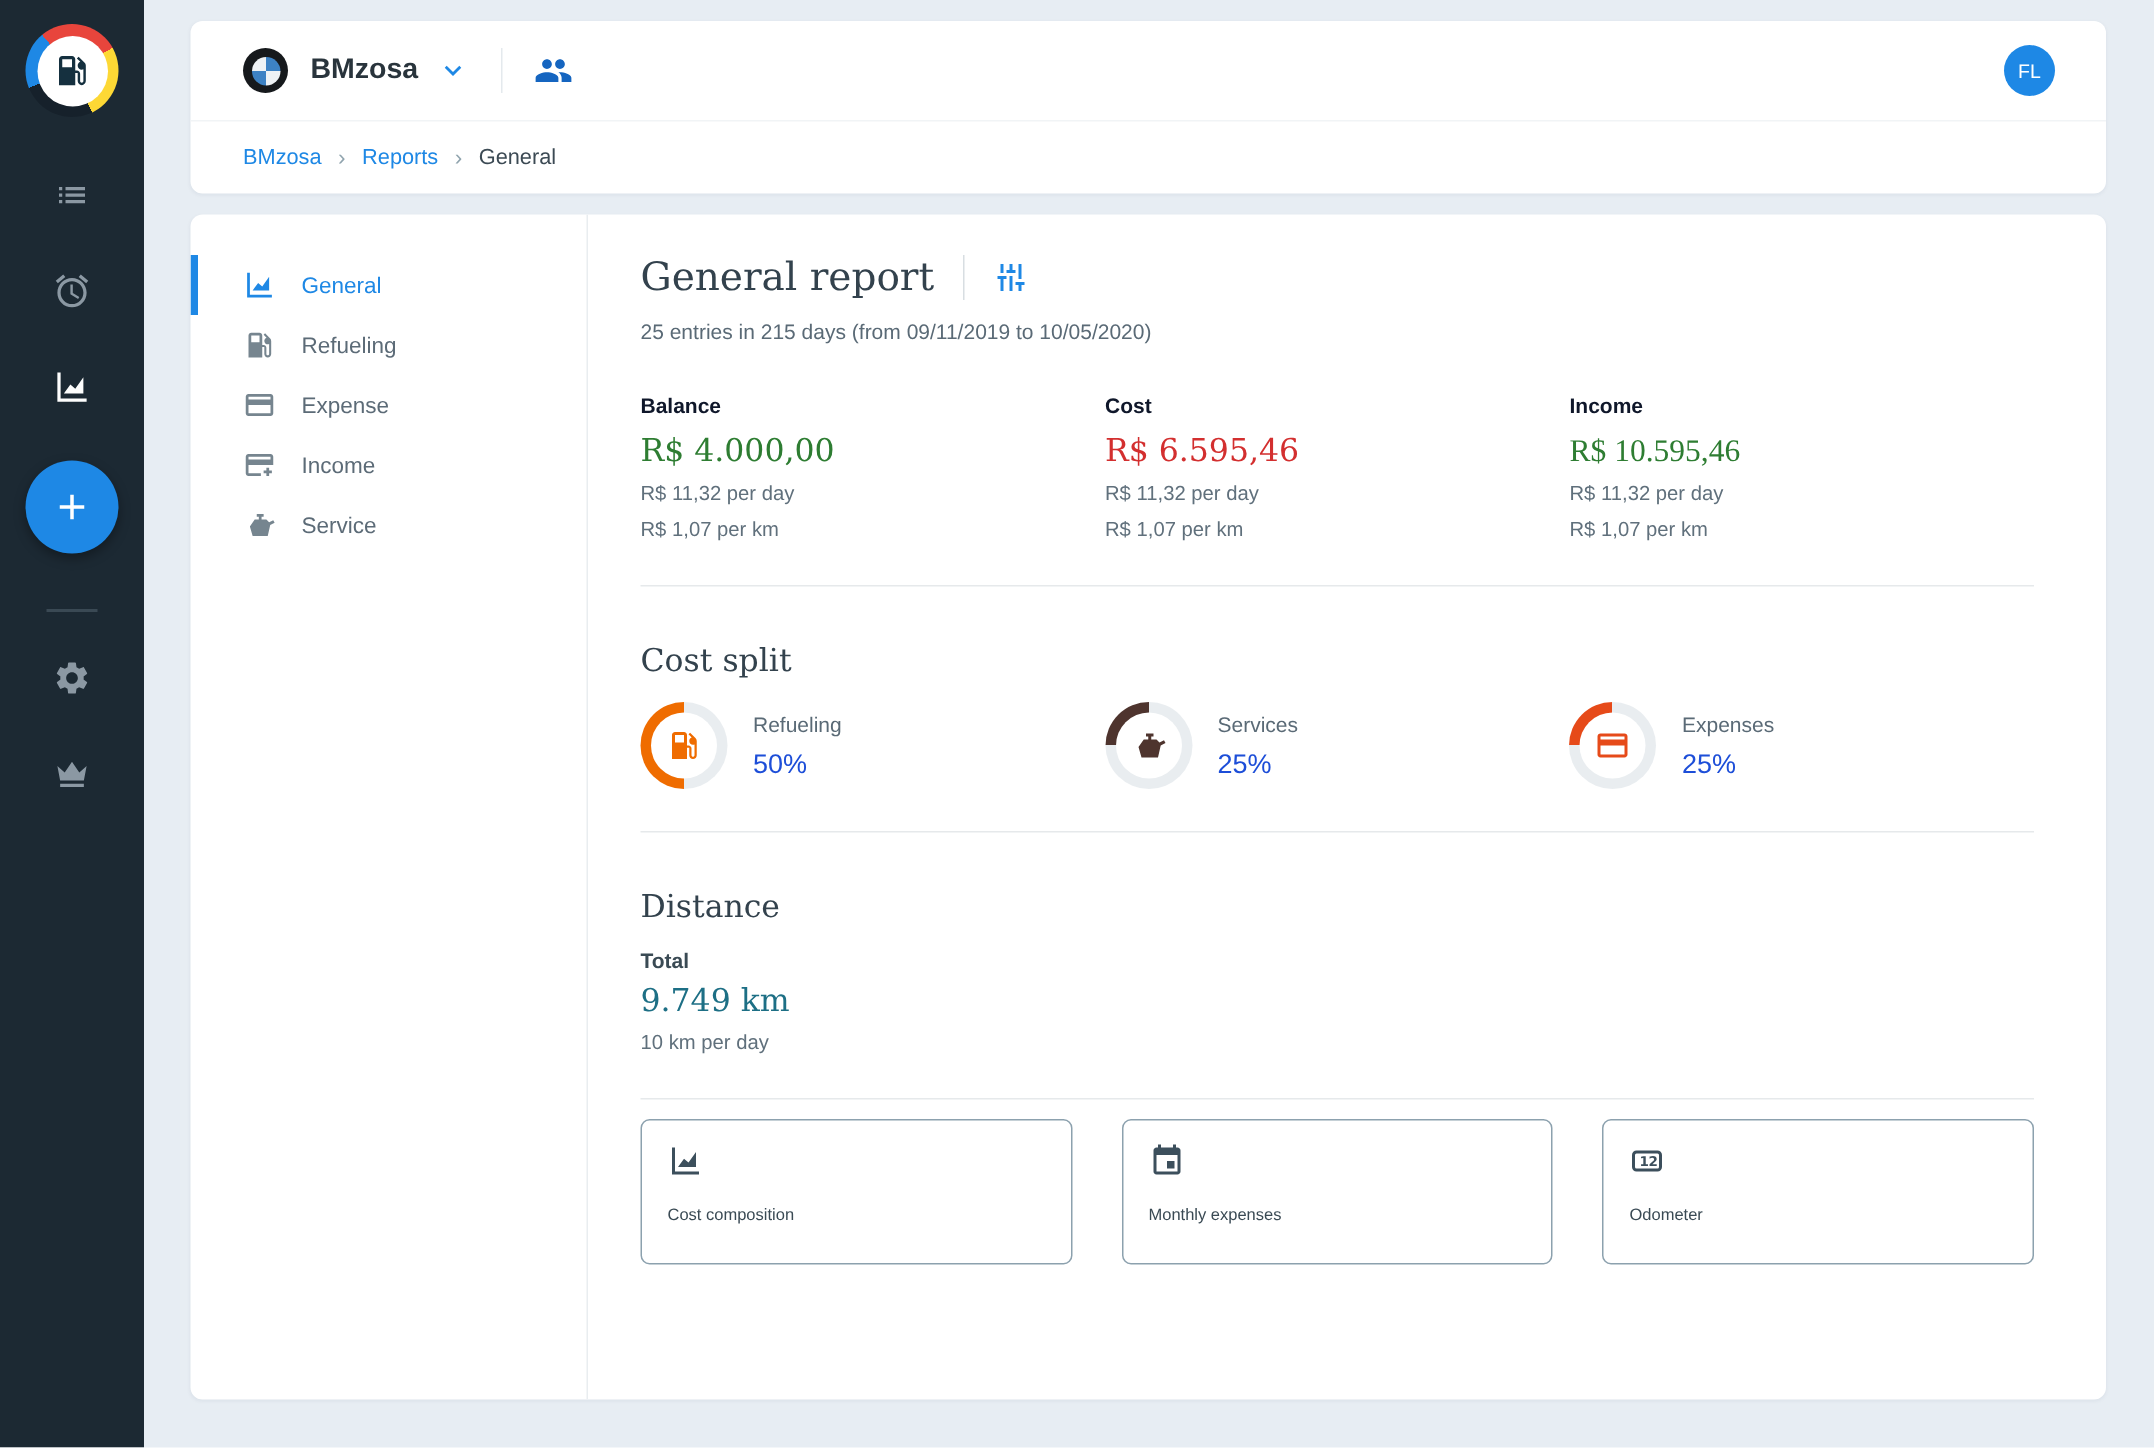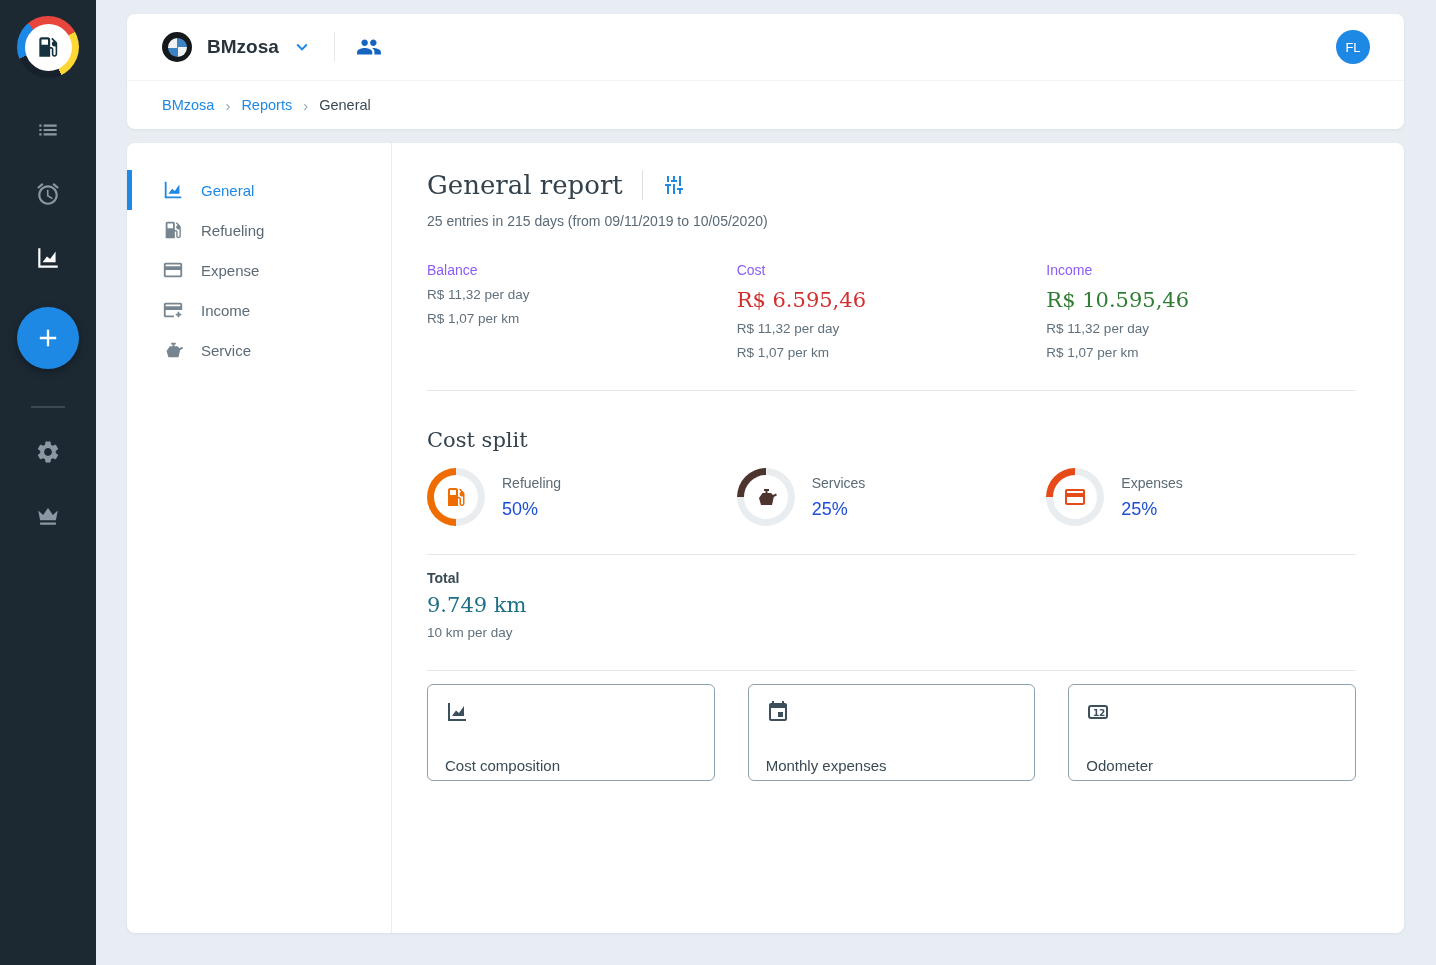--- a/index.html
+++ b/index.html
@@ -56,21 +56,21 @@
   .serif{font-family:"DejaVu Serif","Liberation Serif",serif}
   .report-title-row{display:flex;align-items:center}
   .report-title{font-size:26px;color:#33424d;line-height:30px}
   .title-vdiv{width:1px;height:30px;background:#d8dee2;margin:0 19px}
   .tune-btn{color:#1e88e5;display:flex;cursor:pointer}
   .tune-btn svg{width:24px;height:24px;transform:rotate(90deg)}
   .report-subtitle{margin-top:12px;font-size:14px;color:#5a6a76;line-height:18px}
 
   .grid3{display:grid;grid-template-columns:1fr 1fr 1fr}
   .stats-row{margin-top:32px}
-  .stat-label{font-size:14px;font-weight:400;color:#8b5cf6;line-height:17px}
+  .stat-label{font-size:14px;font-weight:700;color:#0f172a;line-height:17px}
   .stat-value{font-size:21px;line-height:26px;margin-top:8px}
   .stat-sub{font-size:13.5px;color:#60707c;line-height:18px;margin-top:7px}
   .stat-sub + .stat-sub{margin-top:6px}
 
   .hr{border:none;border-top:1px solid #e6e9eb;margin:28px 0 0}
   .section-title{font-size:21px;color:#33424d;line-height:26px;margin-top:36px}
 
   .split-row{margin-top:15px}
   .split-item{display:flex;align-items:center;gap:17px}
   .split-ring{width:58px;height:58px;border-radius:50%;display:flex;align-items:center;justify-content:center;flex-shrink:0}
@@ -79,21 +79,21 @@
   .split-label{font-size:14px;color:#5a6a76;line-height:17px}
   .split-pct{font-size:18px;color:#1d4ed8;line-height:22px;margin-top:6px}
 
   .dist-total-label{font-size:14px;font-weight:700;color:#3a4a54;line-height:16px;margin-top:15px}
   .dist-value{font-size:21px;line-height:26px;margin-top:6px}
   .dist-sub{font-size:13.5px;color:#60707c;line-height:18px;margin-top:6px}
 
   .charts-row{display:grid;grid-template-columns:1fr 1fr 1fr;gap:33px;margin-top:13px}
   .chart-card{border:1px solid #8ca1ae;border-radius:6px;height:97px;padding:15px 17px;cursor:pointer;background:#fff}
   .chart-card svg{width:24px;height:24px;color:#3c4f5c}
-  .chart-card-label{font-size:15px;color:#3a4a54;margin-top:29px}
+  .chart-card-label{font-size:11px;color:#3a4a54;margin-top:13px}
 </style>
 </head>
 <body>
 
 <div class="app">
 
   <div class="sidebar">
     <div class="logo">
       <span class="logo-inner">
         <svg viewBox="0 0 24 24" fill="currentColor">
@@ -213,32 +213,33 @@
             <svg viewBox="0 0 24 24" fill="currentColor">
                 <path d="M3 17v2h6v-2H3zM3 5v2h10V5H3zm10 16v-2h8v-2h-8v-2h-2v6h2zM7 9v2H3v2h4v2h2V9H7zm14 4v-2H11v2h10zm-6-4h2V7h4V5h-4V3h-2v6z"></path>
               </svg>
           </span>
         </div>
         <div class="report-subtitle">25 entries in 215 days (from 09/11/2019 to 10/05/2020)</div>
 
         <div class="grid3 stats-row">
           <div>
             <div class="stat-label">Balance</div>
+            <div class="stat-value serif" style="color: rgb(46, 125, 50);">R$ 4.000,00</div>
             <div class="stat-sub">R$ 11,32 per day</div>
             <div class="stat-sub">R$ 1,07 per km</div>
           </div>
           <div>
             <div class="stat-label">Cost</div>
             <div class="stat-value serif" style="color: rgb(211, 47, 47);">R$ 6.595,46</div>
             <div class="stat-sub">R$ 11,32 per day</div>
             <div class="stat-sub">R$ 1,07 per km</div>
           </div>
           <div>
             <div class="stat-label">Income</div>
-            <div class="stat-value serif" style="color: rgb(46, 125, 50);">R$ 10.595,46</div>
+            <div class="stat-value serif" style="color: rgb(46, 125, 50); font-family: Liberation Serif, serif;">R$ 10.595,46</div>
             <div class="stat-sub">R$ 11,32 per day</div>
             <div class="stat-sub">R$ 1,07 per km</div>
           </div>
         </div>
 
         <hr class="hr">
 
         <div class="section-title serif">Cost split</div>
         <div class="grid3 split-row">
           <div class="split-item">
@@ -277,20 +278,21 @@
             </div>
             <div>
               <div class="split-label">Expenses</div>
               <div class="split-pct">25%</div>
             </div>
           </div>
         </div>
 
         <hr class="hr">
 
+        <div class="section-title serif">Distance</div>
         <div class="dist-total-label">Total</div>
         <div class="dist-value serif" style="color: rgb(29, 111, 133);">9.749 km</div>
         <div class="dist-sub">10 km per day</div>
 
         <hr class="hr">
 
         <div class="charts-row">
           <div class="chart-card">
             <svg viewBox="0 0 24 24" fill="currentColor">
                 <path d="M3 3h2v16h16v2H3V3z"></path>

